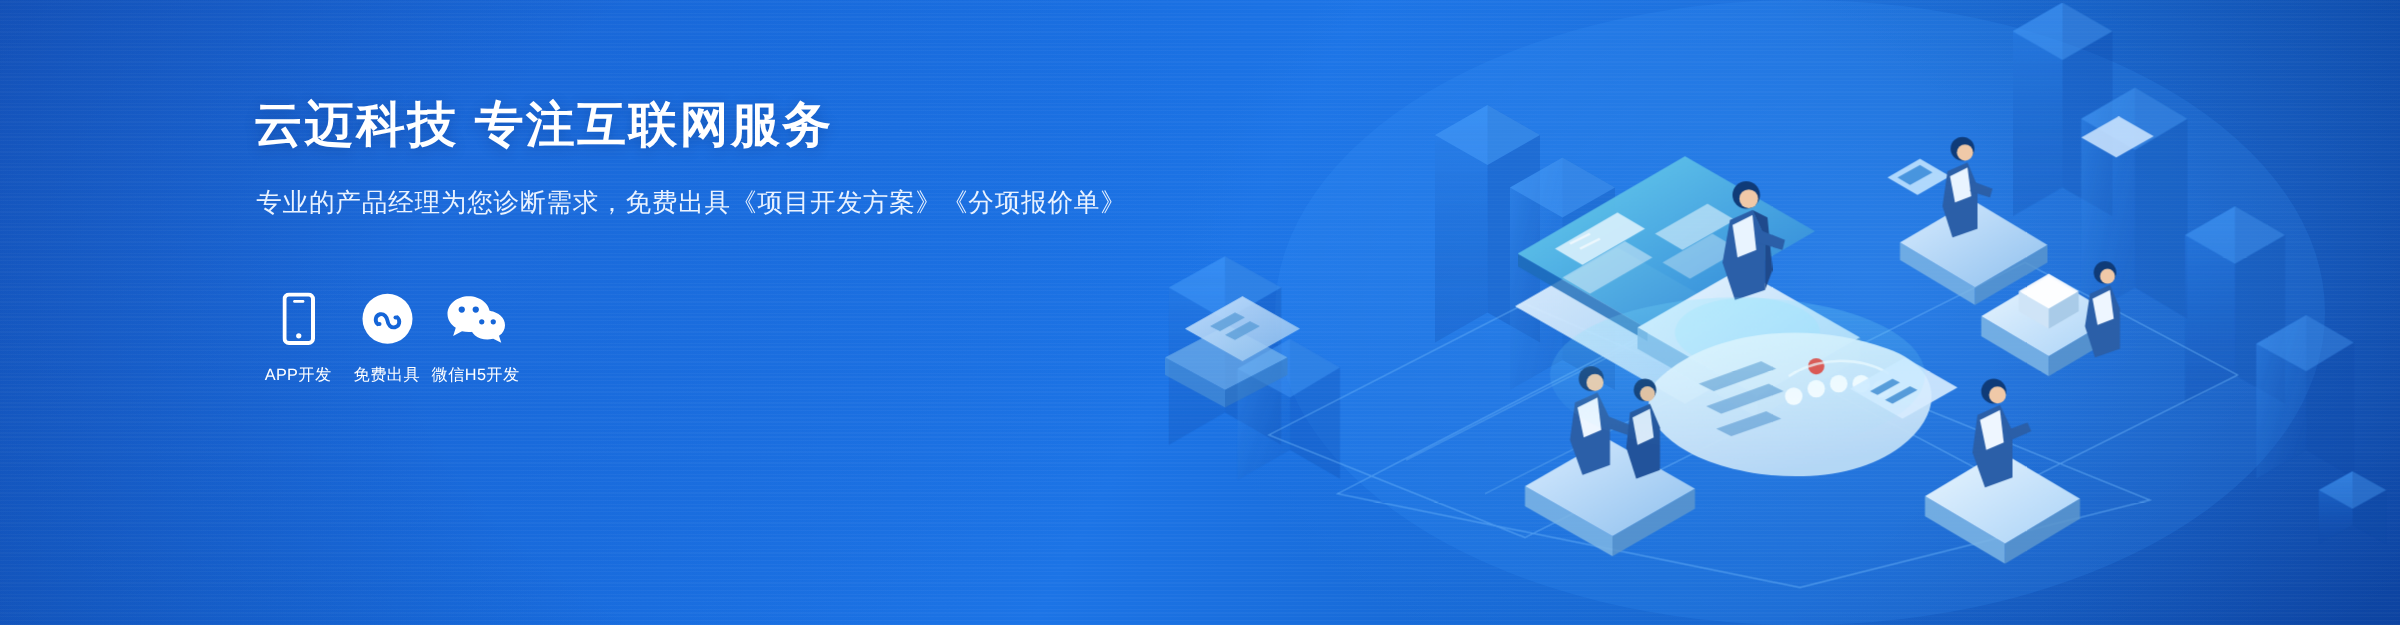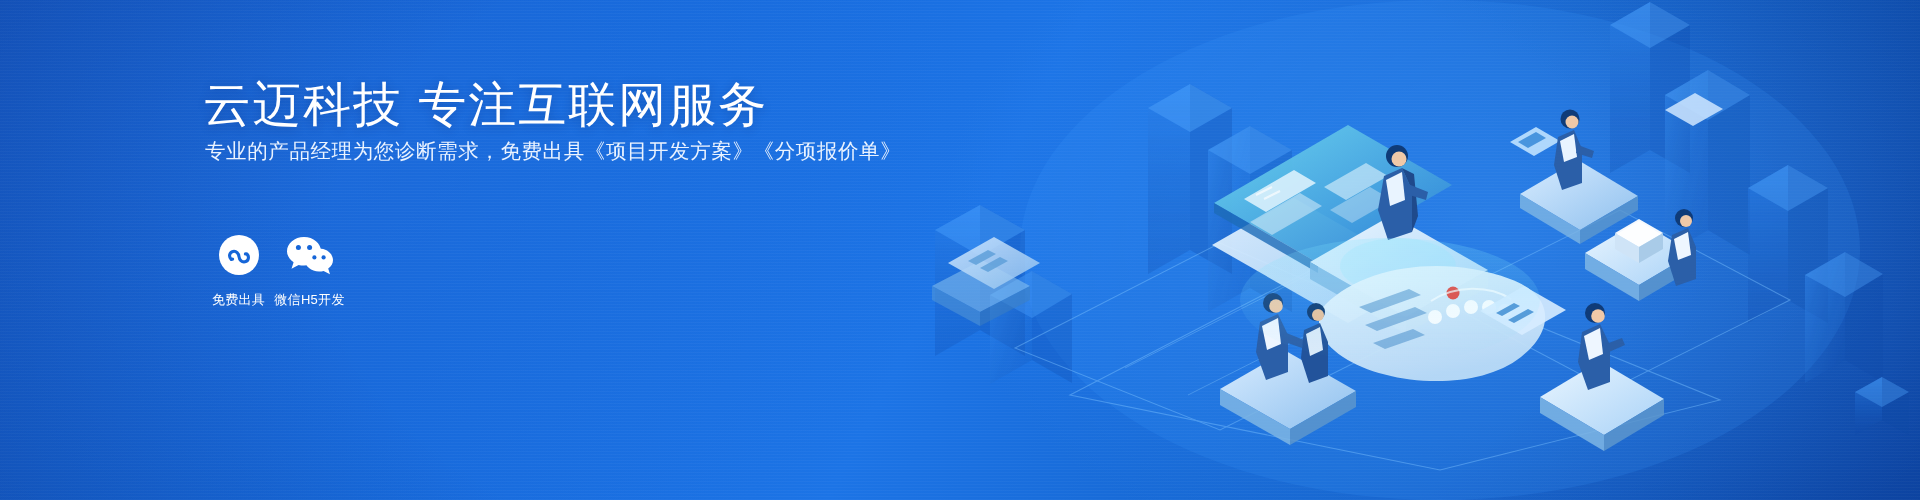--- a/index.html
+++ b/index.html
@@ -24,24 +24,24 @@
   .vign {
     position:absolute; inset:0;
     background:radial-gradient(ellipse 1400px 780px at 50% 50%, rgba(0,0,0,0) 45%, rgba(2,30,85,0.30) 100%);
     pointer-events:none;
   }
 
   
   .content { position:absolute; left:203px; top:0; width:760px; height:500px; z-index:30; }
   .title {
     position:absolute; top:73px; left:0;
-    font-size:48px; font-weight:normal; color:#ffffff; letter-spacing:2px;
+    font-size:39px; font-weight:bold; color:#ffffff; letter-spacing:2px;
     white-space:nowrap; text-shadow:0 2px 10px rgba(0,30,90,0.25);
   }
-  .sub { position:absolute; top:134px; left:2px; }
+  .sub { position:absolute; top:146px; left:2px; }
   .sub-line {
     font-size:20.5px; color:#eaf3ff; line-height:33px; white-space:nowrap;
     letter-spacing:0.6px; font-weight:400;
   }
 
   
   .icons { position:absolute; top:232px; left:0; display:flex; align-items:flex-start; }
   .icon-item { width:71px; display:flex; flex-direction:column; align-items:center; }
   .icon-box { height:46px; display:flex; align-items:center; justify-content:center; }
   .icon-label { margin-top:13px; font-size:13px; color:#ffffff; white-space:nowrap; letter-spacing:.3px; }
@@ -305,20 +305,30 @@
   <div class="content">
 
     <h1 class="title">云迈科技 专注互联网服务</h1>
 
     <div class="sub">
       <div class="sub-line">专业的产品经理为您诊断需求，免费出具《项目开发方案》《分项报价单》</div>
     </div>
 
     <div class="icons">
 
+      <div class="icon-item">
+        <div class="icon-box">
+          <svg width="26" height="42" viewBox="0 0 26 42" xmlns="http://www.w3.org/2000/svg">
+            <rect x="1.6" y="1.6" width="22.8" height="38.8" rx="3.6" fill="none" stroke="#ffffff" stroke-width="3.2"></rect>
+            <rect x="8.5" y="6" width="9" height="2.2" rx="1.1" fill="#ffffff"></rect>
+            <circle cx="13" cy="34.6" r="2.1" fill="#ffffff"></circle>
+          </svg>
+        </div>
+        <div class="icon-label">APP开发</div>
+      </div>
 
       <div class="icon-item">
         <div class="icon-box">
           <svg width="42" height="42" viewBox="0 0 42 42" xmlns="http://www.w3.org/2000/svg">
             <circle cx="21" cy="21" r="20" fill="#ffffff"></circle>
             <path d="M13.2 25.4 C 10.4 22.6, 11.4 18.2, 15 17.4 C 18.4 16.7, 20.6 19.6, 21 22.6
                      C 21.4 25.7, 23.6 28.5, 27 27.8 C 30.6 27, 31.6 22.6, 28.8 19.8" fill="none" stroke="#1565d8" stroke-width="3.1" stroke-linecap="round"></path>
             <circle cx="14.6" cy="25.1" r="1.6" fill="#1565d8"></circle>
             <circle cx="27.4" cy="19.9" r="1.6" fill="#1565d8"></circle>
           </svg>

